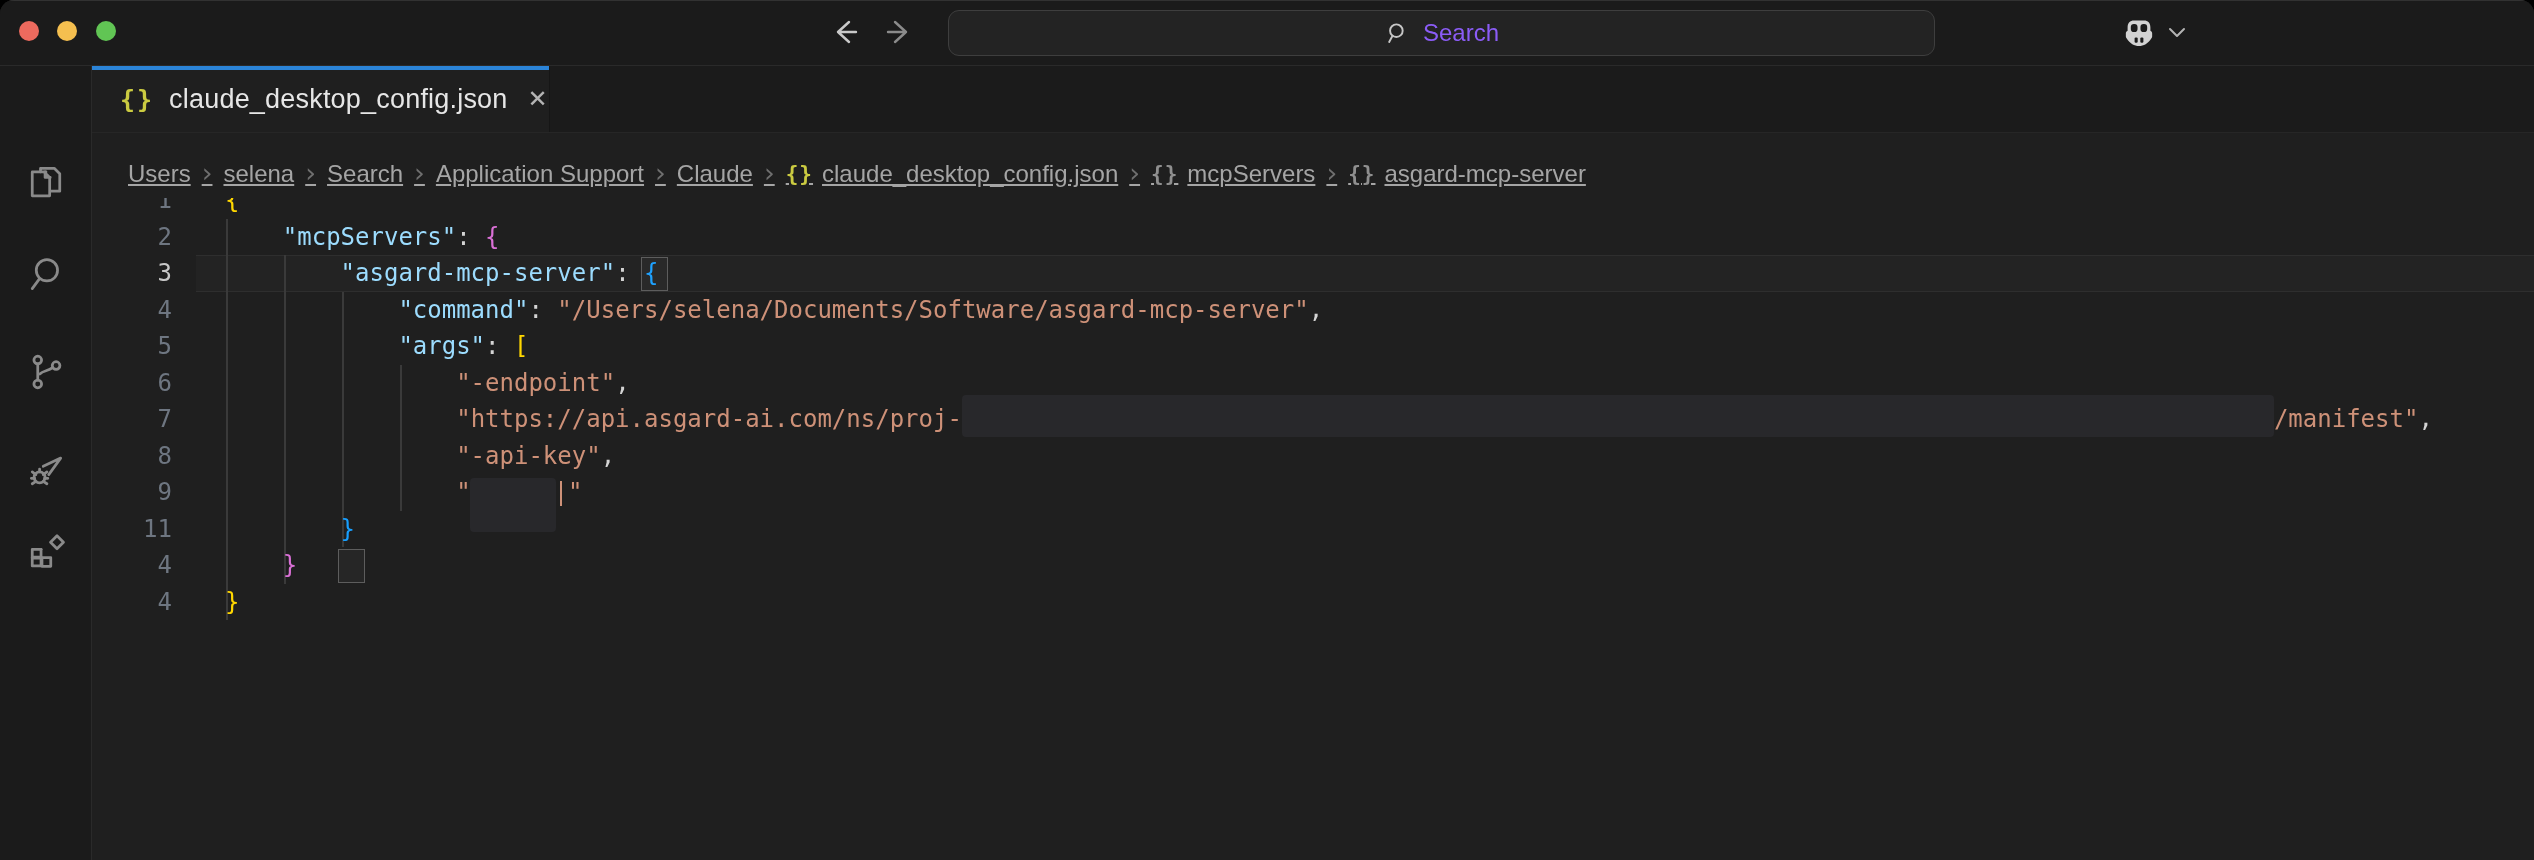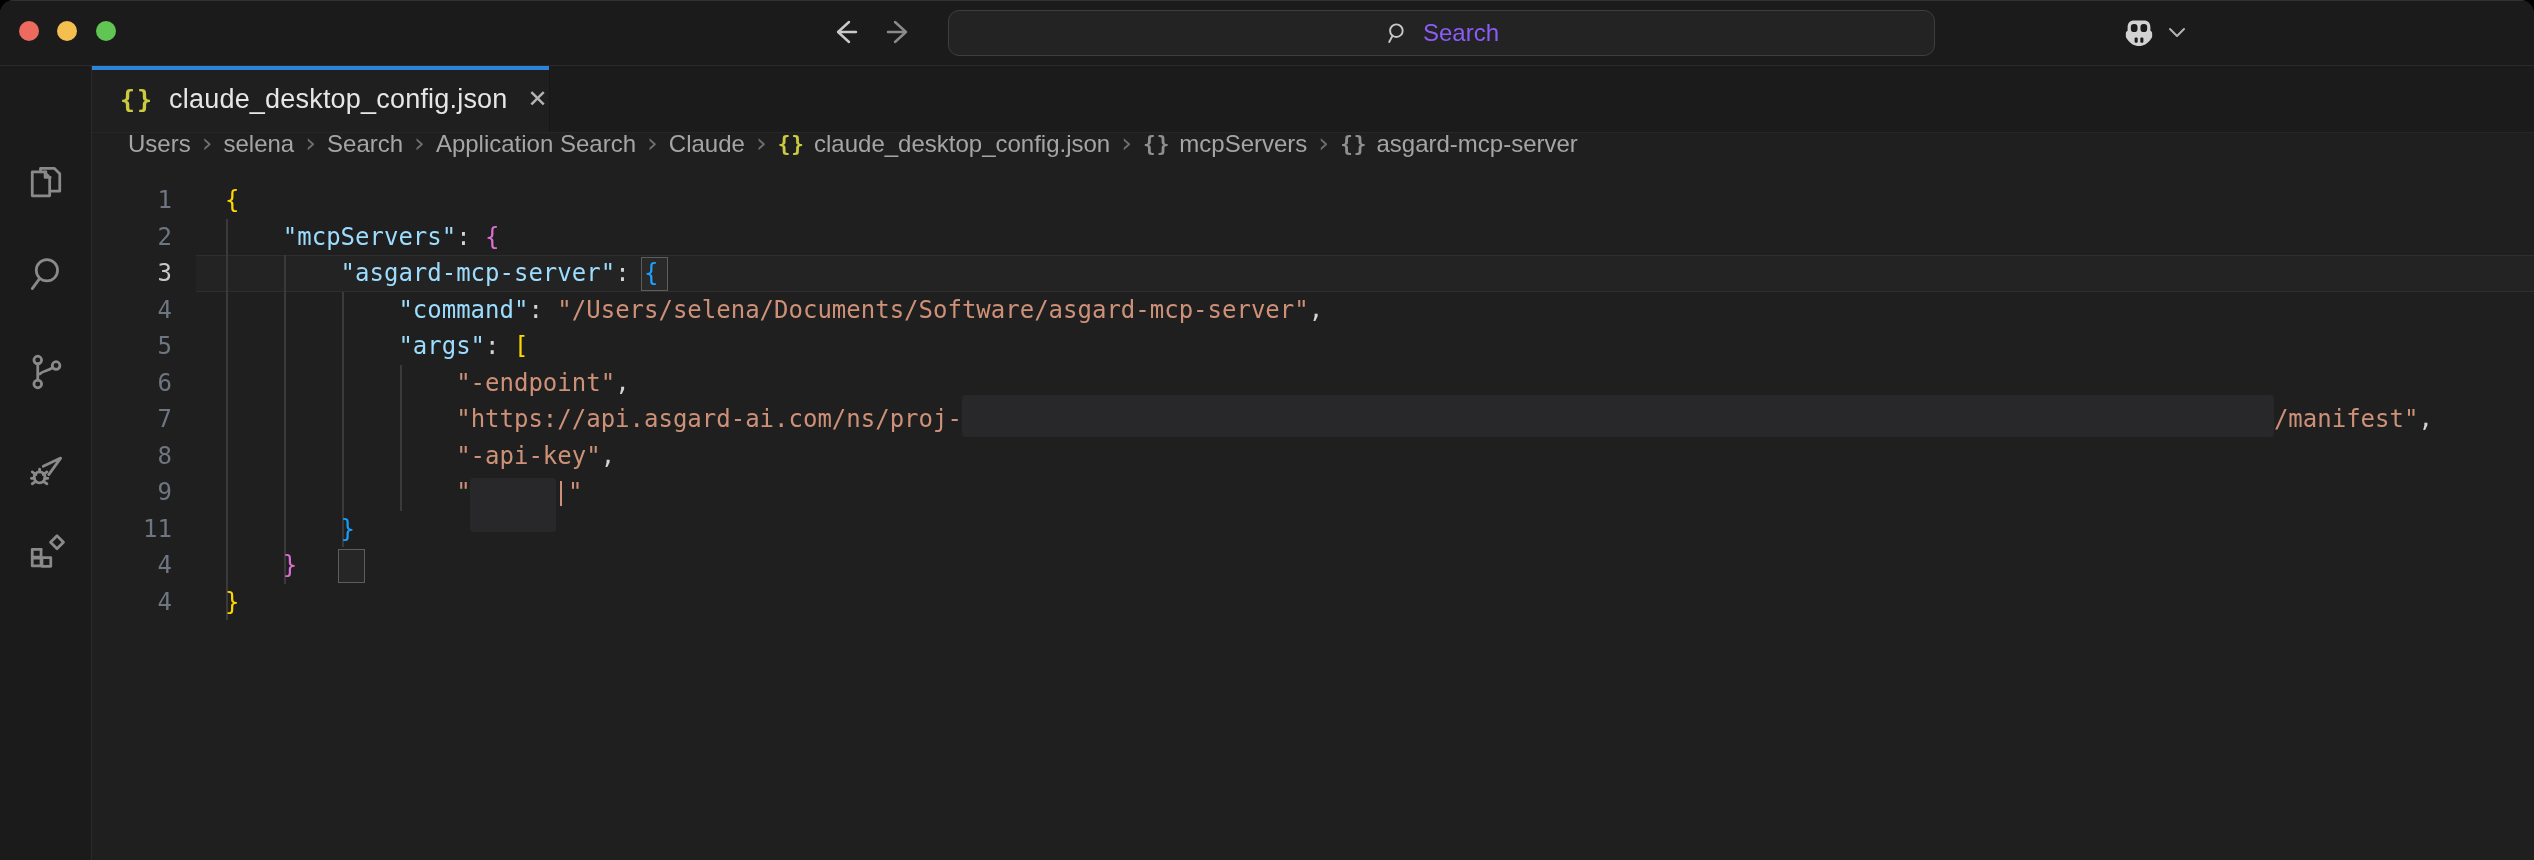--- a/index.html
+++ b/index.html
@@ -25,21 +25,21 @@
   .act-item svg{stroke:#8a8a8a;fill:none;stroke-width:1.5;stroke-linecap:round;stroke-linejoin:round;}
 
   
   .tabstrip{position:absolute;left:92px;right:0;top:66px;height:67px;background:#1b1b1b;border-bottom:1px solid #262626;box-sizing:border-box;z-index:8;}
   .tab{position:absolute;left:0;top:0;height:100%;width:458px;background:#1f1f1f;box-shadow:inset 0 4px 0 #2b84d8;display:flex;align-items:center;padding-left:28px;box-sizing:border-box;border-right:1px solid #161616;}
   .tab-json-icon{color:#cbcb41;font-family:"DejaVu Sans Mono",monospace;font-size:25px;font-weight:bold;letter-spacing:2px;}
   .tab-label{color:#e6e6e6;font-size:27px;margin-left:15px;letter-spacing:.2px;}
   .tab-close{color:#b4b4b4;font-size:24px;margin-left:20px;background:none;border:none;padding:0;line-height:1;}
 
   
-  .breadcrumb{position:absolute;left:92px;right:0;top:119px;height:49px;background:#1f1f1f;display:flex;align-items:center;padding-left:36px;box-sizing:border-box;font-size:24px;color:#a5a5a5;z-index:7;}
+  .breadcrumb{position:absolute;left:92px;right:0;top:149px;height:49px;background:#1f1f1f;display:flex;align-items:center;padding-left:36px;box-sizing:border-box;font-size:24px;color:#a5a5a5;z-index:7;text-decoration:underline;}
   .bc-item{display:flex;align-items:center;white-space:nowrap;}
   .bc-sep{color:#6f6f6f;font-size:27px;margin:0 11px 3px 11px;font-family:"DejaVu Sans",sans-serif;}
   .bc-icon{font-family:"DejaVu Sans Mono",monospace;font-size:21px;font-weight:bold;letter-spacing:1px;margin-right:9px;}
   .bc-icon.yellow{color:#cbcb41;}
   .bc-icon.gray{color:#8f8f8f;}
 
   
   .editor{position:absolute;left:92px;right:0;top:182px;bottom:0;background:#1f1f1f;overflow:hidden;}
   .cur-line{position:absolute;left:104px;right:0;top:73px;height:36.5px;background:#232323;border-top:1px solid #2e2e2e;border-bottom:1px solid #2e2e2e;box-sizing:border-box;z-index:0;}
   .guide{position:absolute;width:1.5px;background:#3a3a3a;z-index:0;}
@@ -164,21 +164,21 @@
       <span class="bc-sep">›</span>
       <span class="bc-item">
         <span>selena</span>
       </span>
       <span class="bc-sep">›</span>
       <span class="bc-item">
         <span>Search</span>
       </span>
       <span class="bc-sep">›</span>
       <span class="bc-item">
-        <span>Application Search</span>
+        <span>Application Support</span>
       </span>
       <span class="bc-sep">›</span>
       <span class="bc-item">
         <span>Claude</span>
       </span>
       <span class="bc-sep">›</span>
       <span class="bc-item">
         <span class="bc-icon yellow">{}</span>
         <span>claude_desktop_config.json</span>
       </span>

